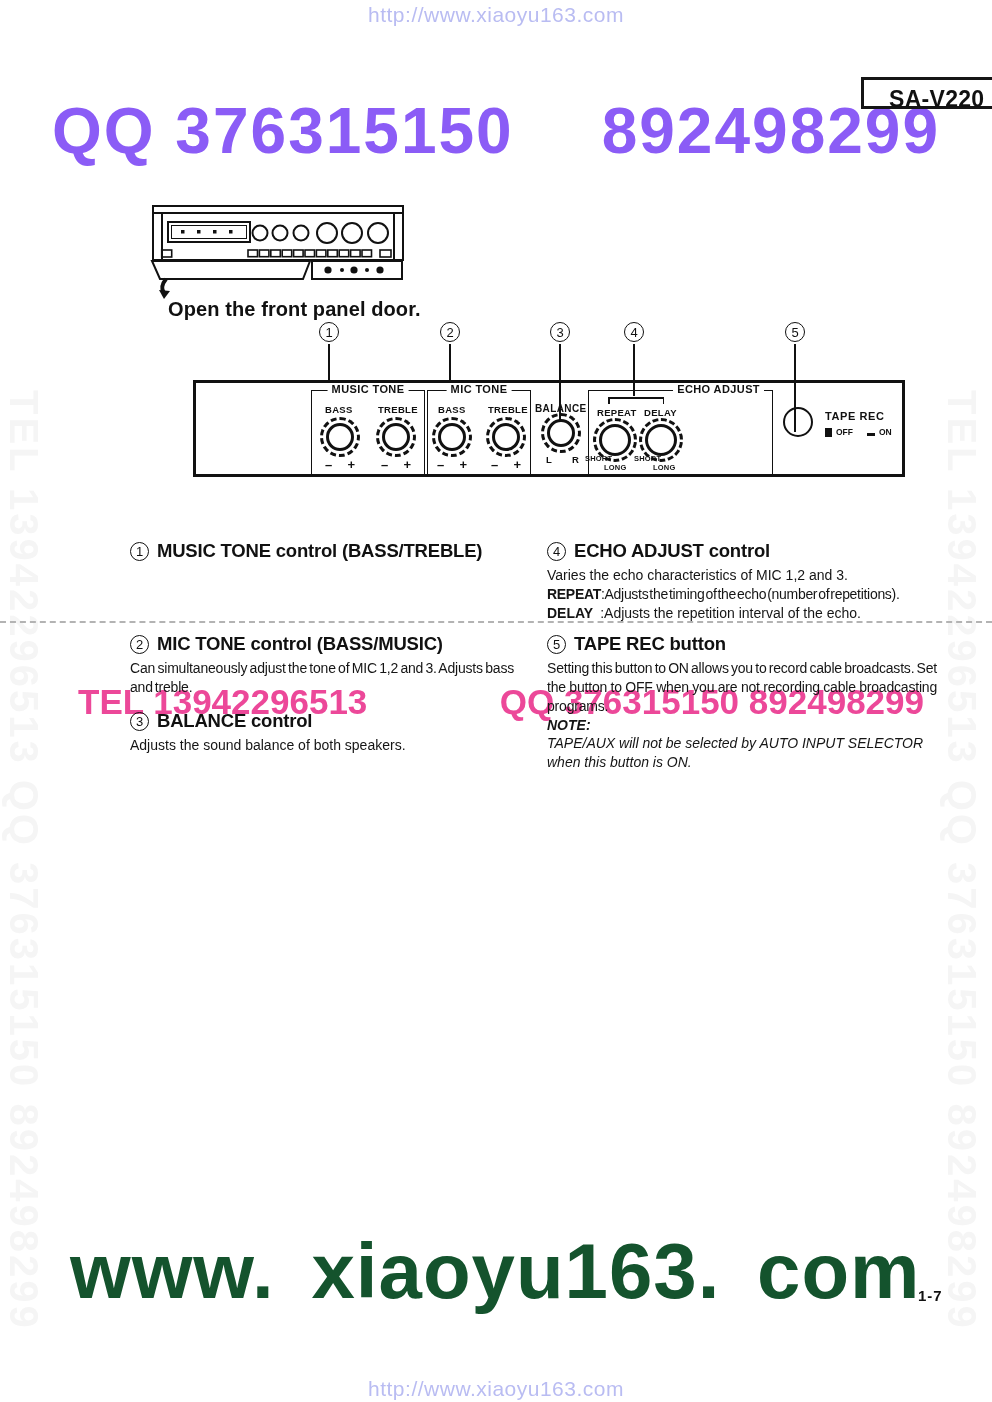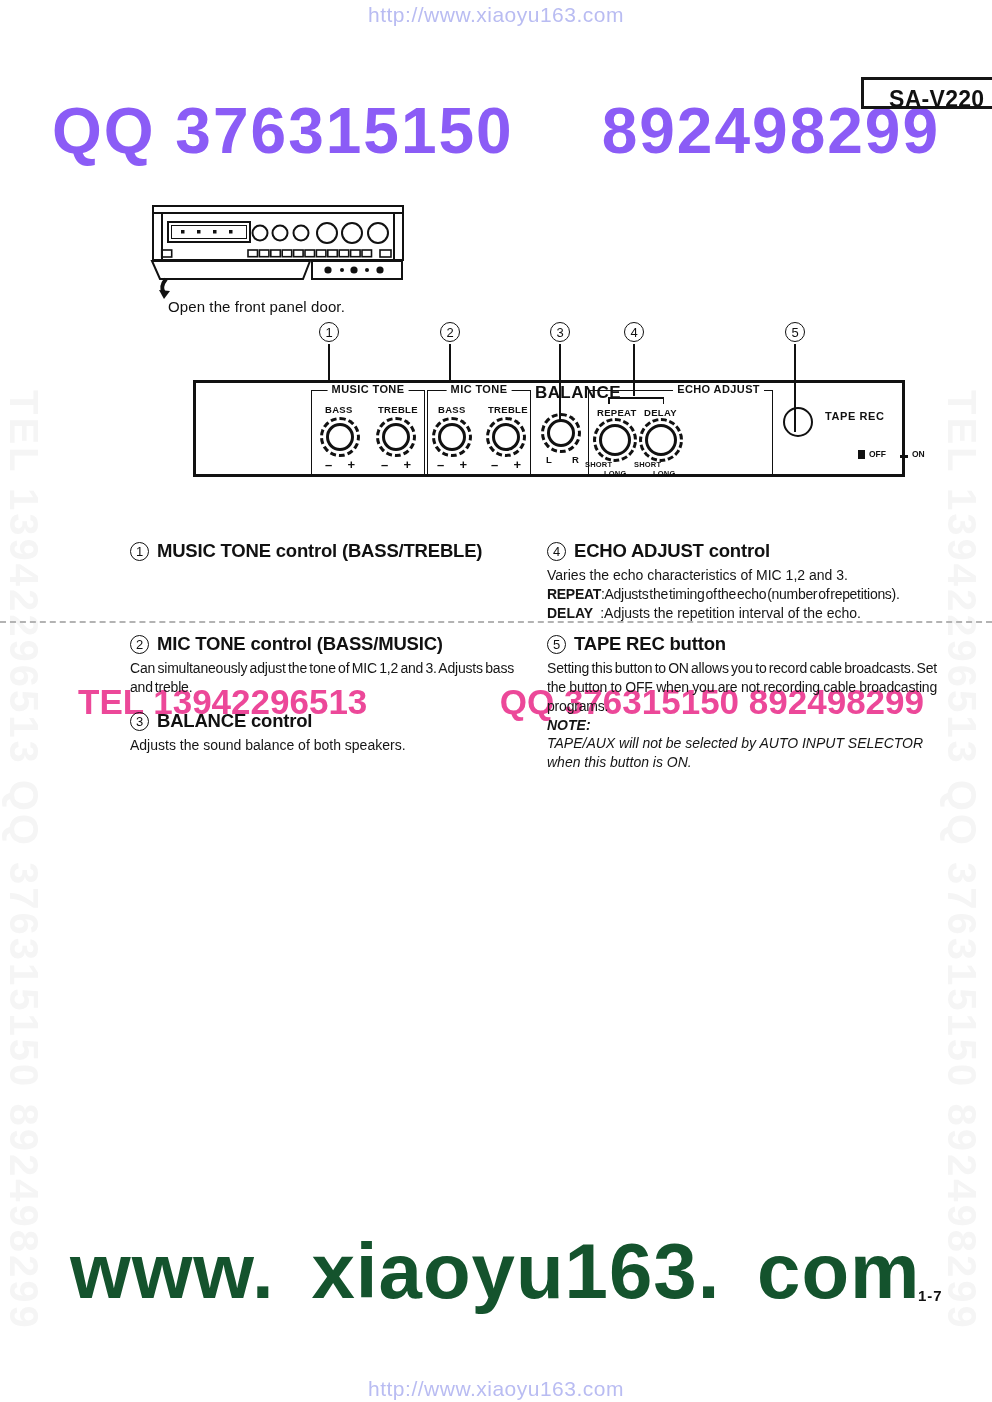--- a/index.html
+++ b/index.html
@@ -27,33 +27,33 @@
   
   .panel{position:absolute;left:193px;top:380px;width:712px;height:97px;border:3px solid #111;box-sizing:border-box;}
   .pbox{position:absolute;border:1.6px solid #111;box-sizing:border-box;}
   .ptitle{position:absolute;top:-8px;left:50%;transform:translateX(-50%);background:#fff;padding:0 4px;
         font-size:11px;font-weight:bold;letter-spacing:.4px;white-space:nowrap;}
   .klabel{position:absolute;font-size:9.5px;font-weight:bold;letter-spacing:.3px;white-space:nowrap;}
   .knob{position:absolute;}
   .kring{position:absolute;inset:0;border:3.5px dashed #111;border-radius:50%;}
   .kcore{position:absolute;inset:6px;border:3px solid #111;border-radius:50%;background:#fff;}
   .mp{position:absolute;display:flex;justify-content:space-between;font-size:13px;font-weight:bold;}
-  .tiny{position:absolute;font-size:7.5px;font-weight:bold;letter-spacing:.2px;white-space:nowrap;margin-top:6px;}
+  .tiny{position:absolute;font-size:7.5px;font-weight:bold;letter-spacing:.2px;white-space:nowrap;}
   .hline{position:absolute;height:1.6px;background:#111;}
   .vline{position:absolute;width:1.6px;background:#111;}
   
   .heading{position:absolute;display:flex;align-items:center;gap:8px;font-size:18.5px;font-weight:bold;
         letter-spacing:-.2px;white-space:nowrap;}
   .cnum{flex:0 0 auto;width:19px;height:19px;border:1.5px solid #111;border-radius:50%;display:flex;
         align-items:center;justify-content:center;font-size:13px;font-weight:normal;box-sizing:border-box;}
   .body{position:absolute;font-size:14px;line-height:19px;text-align:justify;color:#151515;}
   .tight{word-spacing:-1.6px;letter-spacing:-.2px;}
   .oneline{white-space:nowrap;word-spacing:-2.6px;letter-spacing:-.3px;}
   .dashrule{position:absolute;left:0;top:621px;width:992px;border-top:2px dashed #b3b3b3;}
-  .caption{position:absolute;left:168px;top:298px;font-size:15px;letter-spacing:.1px;}
+  .caption{position:absolute;left:168px;top:298px;font-size:20px;letter-spacing:.1px;font-weight:bold;}
   .pagenum{position:absolute;left:918px;top:1287px;font-size:15px;font-weight:bold;letter-spacing:1px;}
   .offon{position:absolute;display:flex;align-items:center;gap:4px;font-size:8.5px;font-weight:bold;}
   .sq{width:7px;height:9px;background:#111;display:inline-block;}
   .bar{width:8px;height:3px;background:#111;display:inline-block;margin-top:5px;}
 </style>
 </head>
 <body>
 
 <div class="page">
 
@@ -175,21 +175,21 @@
       <div class="mp" style="left:4px;top:66px;width:40px;padding:0 5px;box-sizing:border-box;">
         <span>–</span>
         <span>+</span>
       </div>
       <div class="mp" style="left:58px;top:66px;width:40px;padding:0 5px;box-sizing:border-box;">
         <span>–</span>
         <span>+</span>
       </div>
     </div>
 
-    <span class="klabel" style="left:339px;top:0;font-size:17px;letter-spacing:.4px;">BALANCE</span>
+    <span class="klabel" style="left:339px;top:20px;font-size:10px;letter-spacing:.4px;">BALANCE</span>
     <div class="knob" style="left:345px;top:30px;width:40px;height:40px;">
       <div class="kring"></div>
         <div class="kcore"></div>
     </div>
     <span class="klabel" style="left:350px;top:71px;">L</span>
     <span class="klabel" style="left:376px;top:71px;">R</span>
 
     <div class="pbox" style="left:392px;top:7px;width:185px;height:85px;">
       <span class="ptitle" style="left:auto;right:8px;transform:none;">ECHO ADJUST</span>
       <div class="hline" style="left:19px;top:6px;width:56px;"></div>
@@ -208,21 +208,21 @@
       <span class="tiny" style="left:-4px;top:63px;">SHORT</span>
       <span class="tiny" style="left:15px;top:72px;">LONG</span>
       <span class="tiny" style="left:45px;top:63px;">SHORT</span>
       <span class="tiny" style="left:64px;top:72px;">LONG</span>
     </div>
 
     <div class="knob" style="left:587px;top:24px;width:30px;height:30px;">
       <div style="position:absolute;inset:0;border:2.5px solid #111;border-radius:50%;"></div>
     </div>
     <span class="klabel" style="left:629px;top:27px;font-size:11px;letter-spacing:.6px;">TAPE REC</span>
-    <div class="offon" style="left:662px;top:44px;margin-top:22px;">
+    <div class="offon" style="left:629px;top:44px;">
       <span class="sq"></span>
       <span>OFF</span>
       <span style="width:6px;"></span>
       <span class="bar"></span>
       <span>ON</span>
     </div>
   </div>
 
   <div class="dashrule"></div>
 

